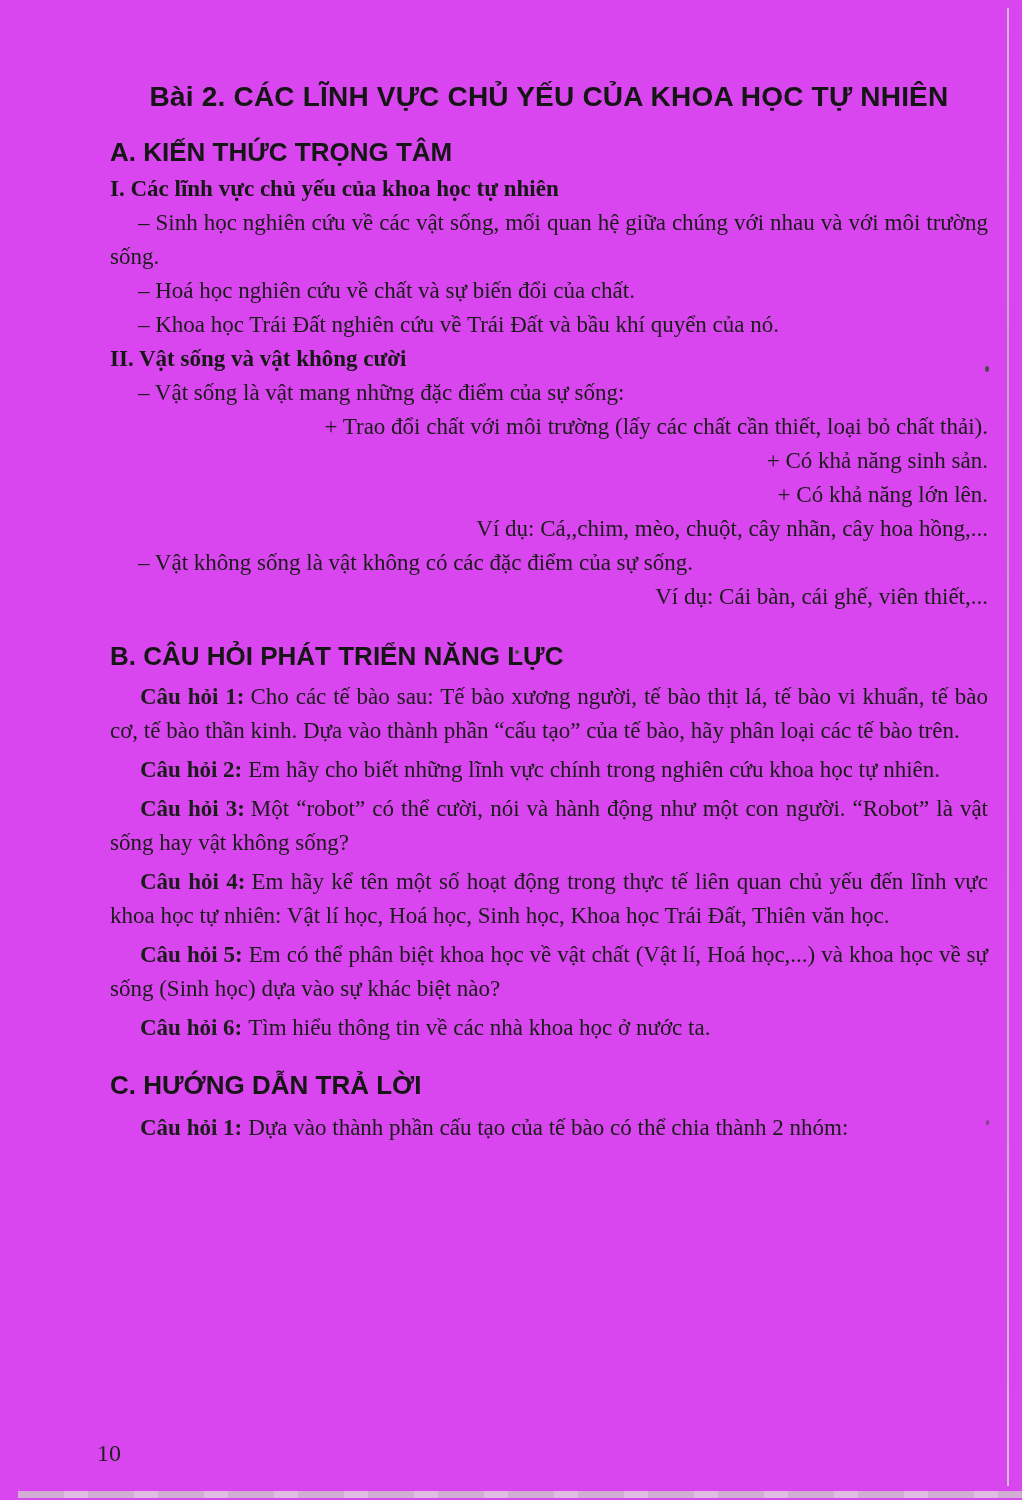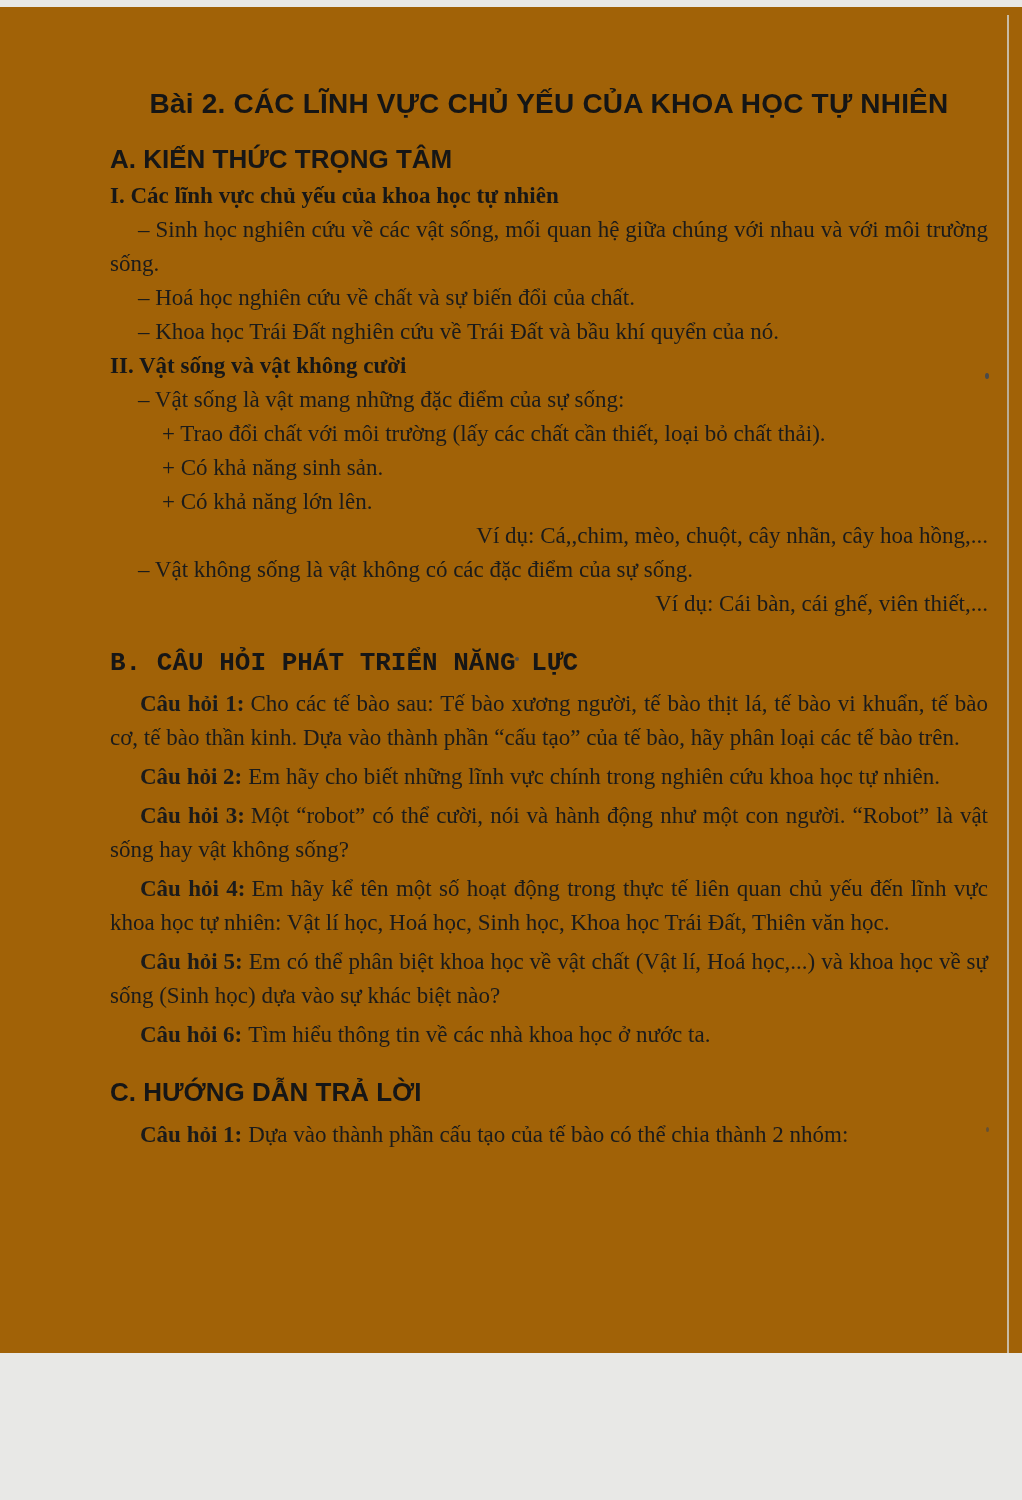--- a/index.html
+++ b/index.html
@@ -1,53 +1,53 @@
 <!DOCTYPE html>
 <html lang="vi"><head>
 <meta charset="utf-8">
 <style>
   html,body{margin:0;padding:0;background:#e8e8e6;}
   .page{
     position:relative;
-    width:1022px;height:1346px;
-    margin:7px auto;
-    background:#a16207;
+    width:1022px;height:1500px;
+    margin:0 auto;
+    background:#d946ef;
     overflow:hidden;
     color:#191919;
   }
   .content{
     padding:80px 34px 0 110px;
   }
   h1.doc-title{
     margin:0 0 22px 0;
     text-align:center;
     font:bold 28px/34px "Liberation Sans","DejaVu Sans",sans-serif;
     color:#151515;
     letter-spacing:.2px;
   }
   h2.sec-heading{
     margin:0 0 6px 0;
     font:bold 26px/32px "Liberation Sans","DejaVu Sans",sans-serif;
     color:#161616;
   }
-  h2.sec-b{margin-top:26px;margin-bottom:8px;font-family:Liberation Mono, monospace;}
+  h2.sec-b{margin-top:26px;margin-bottom:8px;}
   h2.sec-c{margin-top:24px;margin-bottom:10px;}
   h3.sub-heading{
     margin:2px 0 2px 0;
     font:bold 23px/30px "Liberation Serif","DejaVu Serif",serif;
     color:#171717;
   }
   p{
     margin:0;
     font:23px/34px "Liberation Serif","DejaVu Serif",serif;
     text-align:justify;
     color:#1b1b1b;
   }
   p.dash{text-indent:28px;}
-  p.plus{padding-left:52px;text-indent:0;text-align:left;}
+  p.plus{padding-left:52px;text-indent:0;text-align:right;}
   p.example{padding-left:34px;text-indent:0;text-align:right;}
   p.question{text-indent:30px;margin-top:5px;}
   p.question b{font-weight:bold;padding-right:6px;}
   .page-number{
     position:absolute;
     left:97px;top:1438px;
     font:24px/30px "Liberation Serif","DejaVu Serif",serif;
     color:#222;
   }
   

